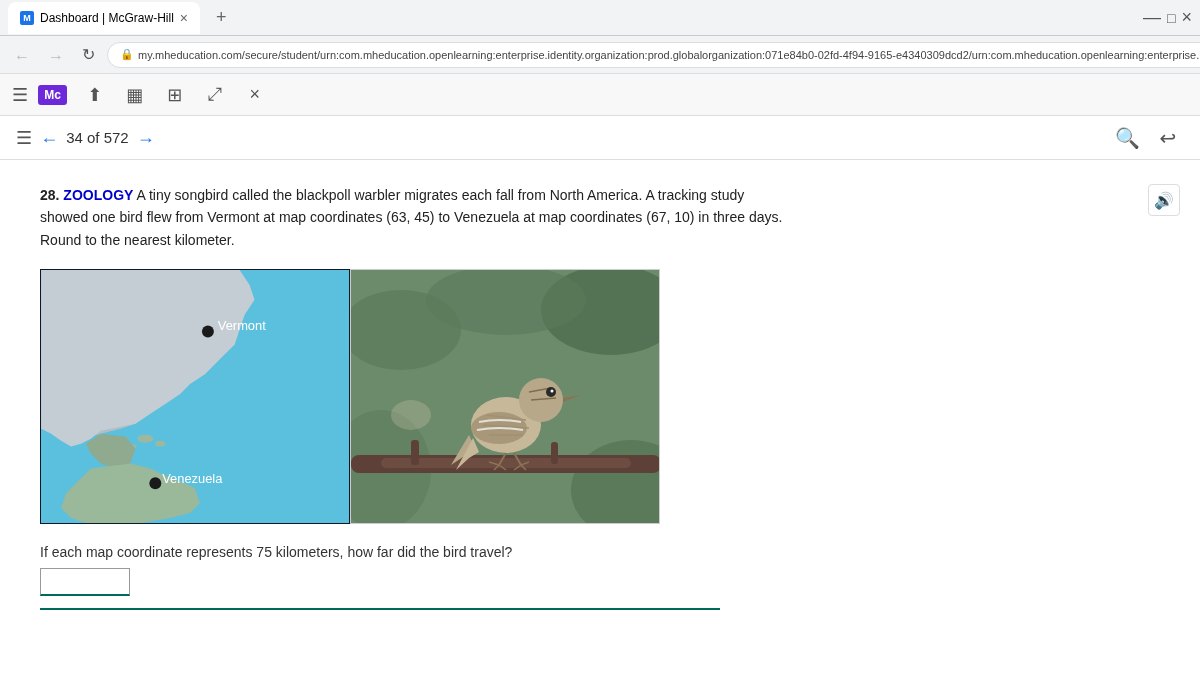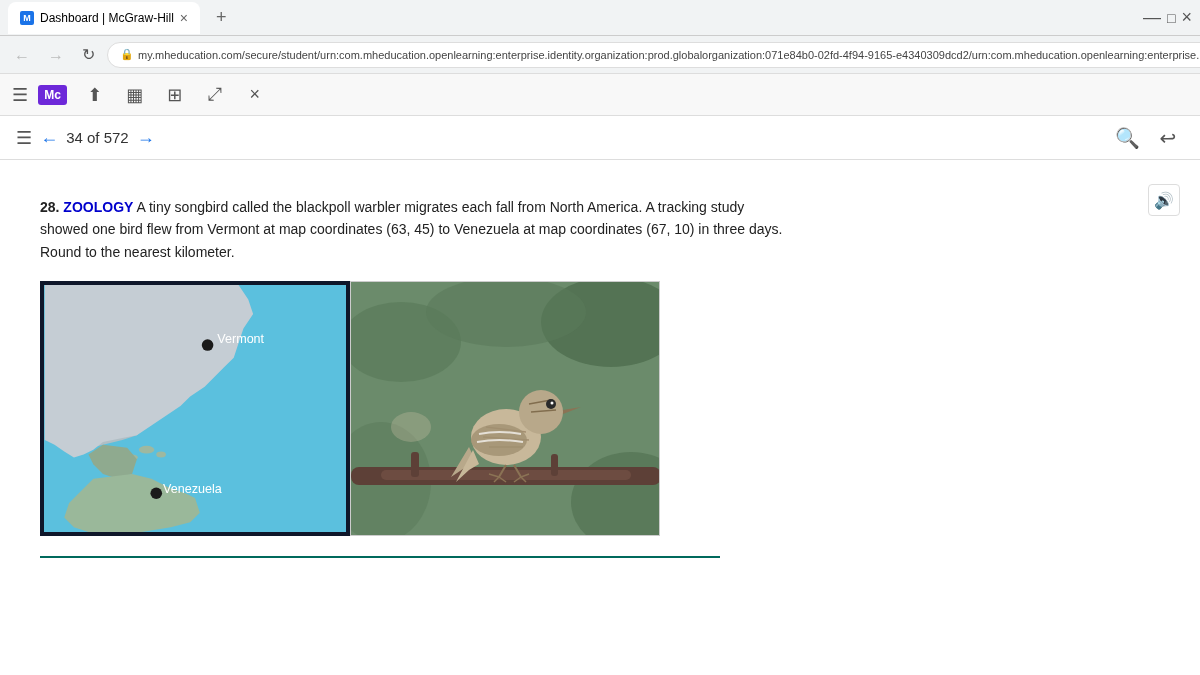--- a/index.html
+++ b/index.html
@@ -38,26 +38,26 @@
     .page-nav-btn { background: none; border: none; cursor: pointer; color: #1a73e8; font-size: 18px; padding: 4px; display: flex; align-items: center; }
     .page-indicator { font-size: 15px; font-weight: 500; color: #333; white-space: nowrap; }
     .toolbar-right { margin-left: auto; display: flex; align-items: center; gap: 8px; }
     .toolbar-icon-btn { background: none; border: none; cursor: pointer; color: #555; font-size: 20px; display: flex; align-items: center; justify-content: center; width: 32px; height: 32px; }
 
     
     .main-content { flex: 1; overflow-y: auto; padding: 24px 40px; position: relative; }
 
     .audio-btn { position: absolute; top: 24px; right: 20px; background: white; border: 1px solid #ddd; border-radius: 4px; width: 32px; height: 32px; display: flex; align-items: center; justify-content: center; cursor: pointer; font-size: 16px; color: #555; }
 
-    .question-text { font-size: 14px; line-height: 1.6; color: #222; margin-bottom: 18px; max-width: 750px; margin-top: 12px; }
+    .question-text { font-size: 14px; line-height: 1.6; color: #222; margin-bottom: 18px; max-width: 750px; }
     .question-number { font-weight: bold; }
     .zoology-label { color: #0000cc; font-weight: bold; }
 
     .images-container { display: flex; gap: 0; margin-bottom: 20px; width: 650px; }
-    .map-image { width: 310px; height: 255px; background: #5bc0de; position: relative; border: 4px solid #0f172a; overflow: hidden; }
+    .map-image { width: 310px; height: 255px; background: #5bc0de; position: relative; border: 1px solid #0f172a; overflow: hidden; }
     .bird-image { width: 310px; height: 255px; background: #8B7355; position: relative; border: 1px solid #ccc; overflow: hidden; }
 
     
     .map-svg { width: 100%; height: 100%; }
 
     .answer-section { margin-top: 8px; }
     .answer-label { font-size: 14px; color: #333; margin-bottom: 8px; }
     .answer-input { border: 1px solid #999; border-bottom: 2px solid #00695c; width: 90px; height: 28px; padding: 4px 6px; font-size: 14px; outline: none; }
     .bottom-line { width: 100%; max-width: 680px; height: 2px; background: #00695c; margin-top: 12px; }
   </style>
@@ -222,15 +222,19 @@
           <line x1="148" y1="195" x2="155" y2="200" stroke="#8B7355" stroke-width="1.5"></line>
           <line x1="170" y1="195" x2="178" y2="192" stroke="#8B7355" stroke-width="1.5"></line>
           <line x1="170" y1="195" x2="175" y2="200" stroke="#8B7355" stroke-width="1.5"></line>
           <line x1="170" y1="195" x2="163" y2="200" stroke="#8B7355" stroke-width="1.5"></line>
 
           <ellipse cx="60" cy="145" rx="20" ry="15" fill="#D2C4A8" opacity="0.3"></ellipse>
         </svg>
       </div>
     </div>
 
+    <div class="answer-section">
+      <p class="answer-label">If each map coordinate represents 75 kilometers, how far did the bird travel?</p>
+      <input class="answer-input" type="text" placeholder="" style="">
+    </div>
     <div class="bottom-line"></div>
   </div>
 </div>
 
 </body></html>

